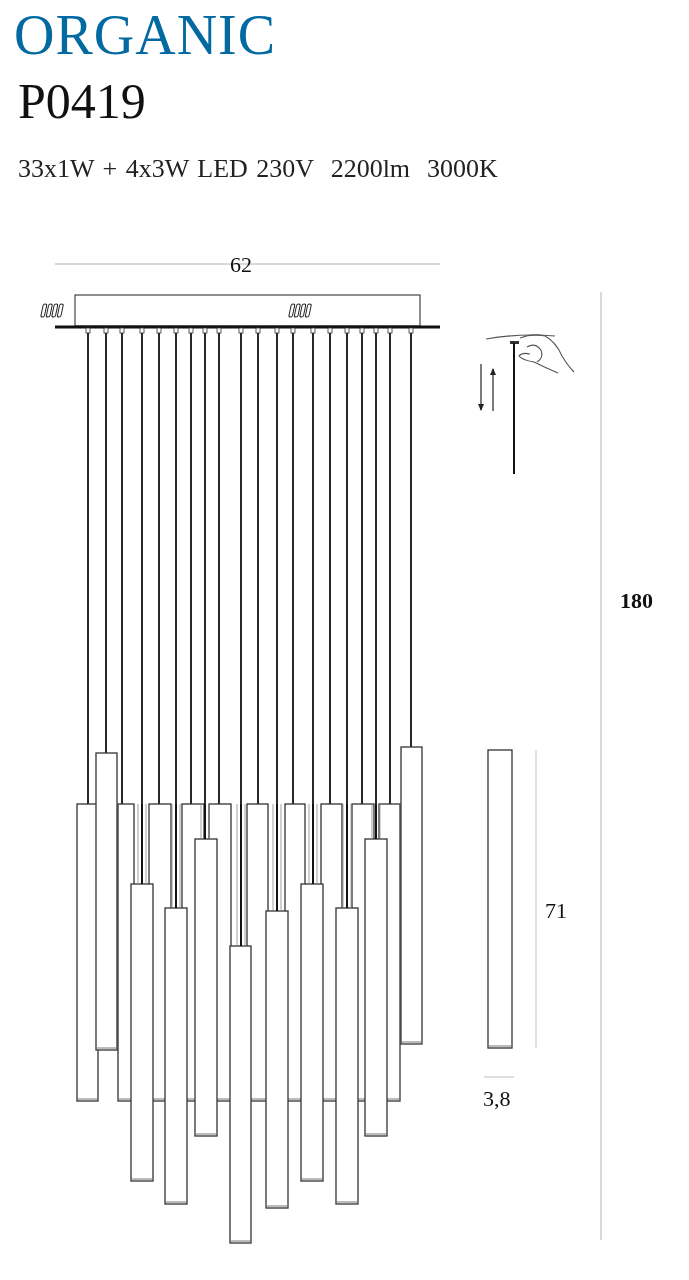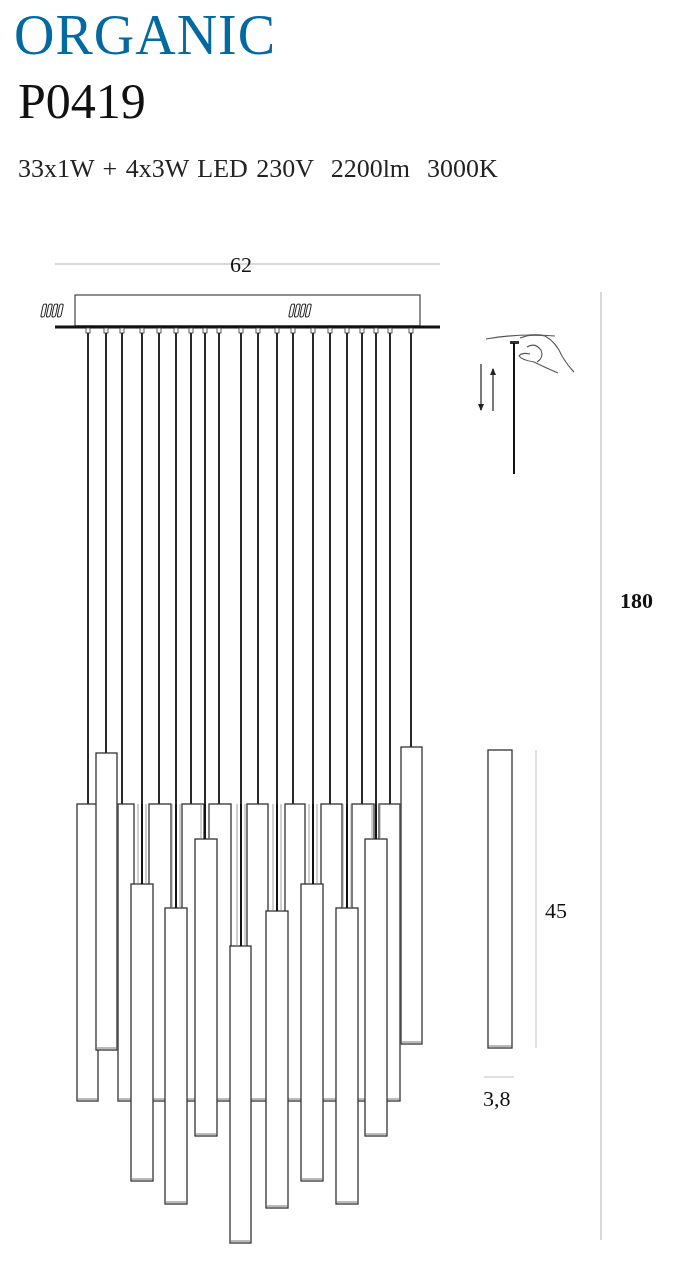--- a/index.html
+++ b/index.html
@@ -204,14 +204,14 @@
     <line x1="481" y1="364" x2="481" y2="410" stroke="#222" stroke-width="1.2"></line>
     <polygon points="478,404 484,404 481,411" fill="#222"></polygon>
     <line x1="493" y1="369" x2="493" y2="411" stroke="#222" stroke-width="1.2"></line>
     <polygon points="490,375 496,375 493,368" fill="#222"></polygon>
   <line x1="514" x2="514" y1="343" y2="474" stroke="#111" stroke-width="2"></line>
     </g>
 </svg>
 
 <div class="dimlabel" style="left:230px; top:252px;">62</div>
 <div class="dimlabel" style="left:620px; top:588px;font-weight:bold;">180</div>
-<div class="dimlabel" style="left:545px; top:898px;">45</div>
+<div class="dimlabel" style="left:545px; top:898px;">71</div>
 <div class="dimlabel" style="left:483px; top:1086px;">3,8</div>
 
 </body></html>

